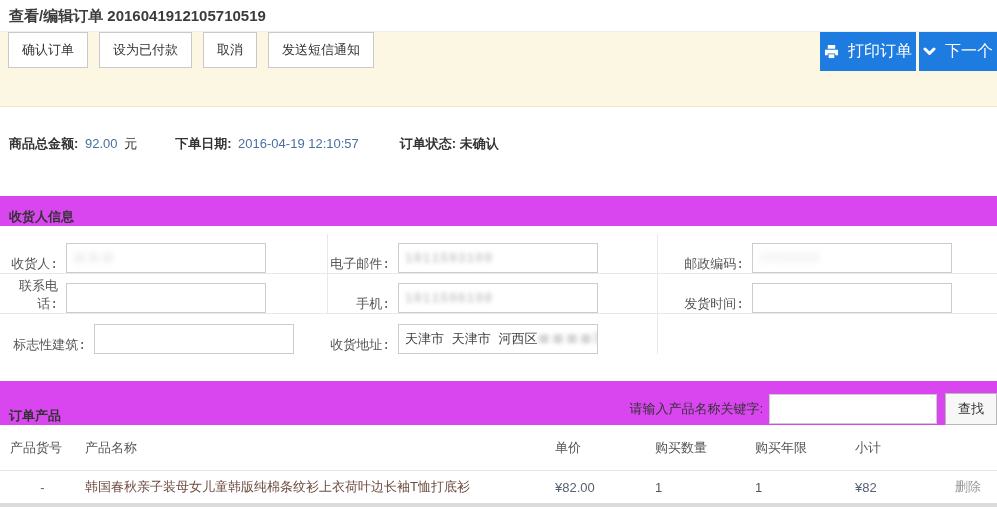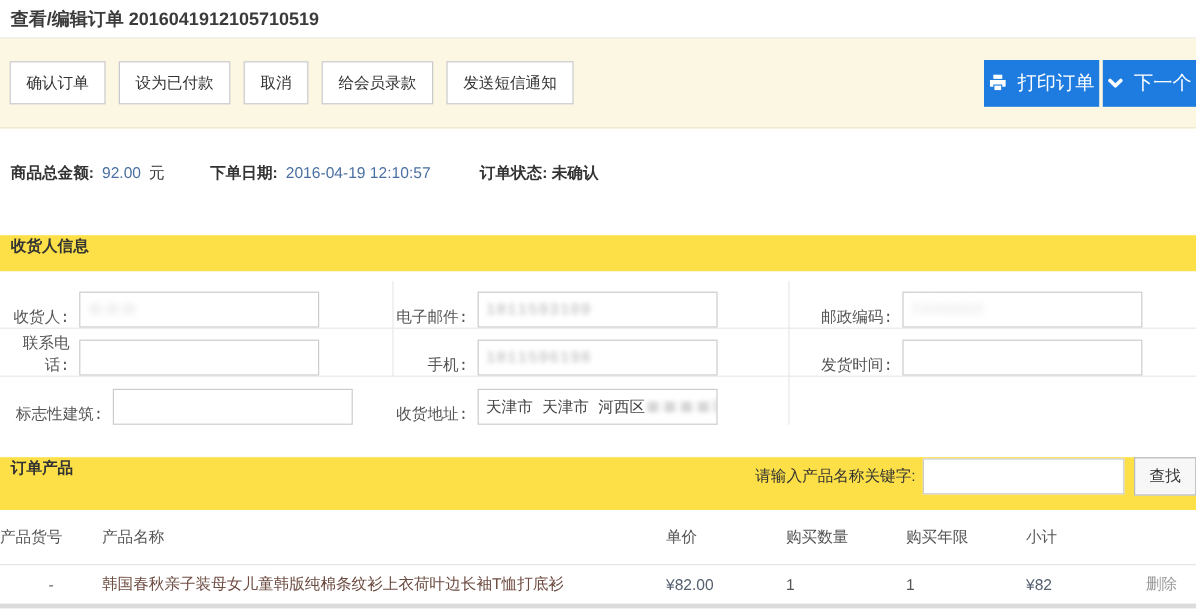--- a/index.html
+++ b/index.html
@@ -6,41 +6,41 @@
   body{
     width:997px;height:509px;overflow:hidden;background:#fff;
     font-family:"Liberation Sans","DejaVu Sans",sans-serif;
     font-size:13px;color:#333;
   }
   
   .title-bar{height:24px;padding:7px 0 0 9px;font-size:15px;font-weight:bold;color:#3b3b3b;}
   
   .toolbar{
     height:76px;background:#fcf7e2;border-top:1px solid #ededed;border-bottom:1px solid #efe7cb;
-    display:flex;align-items:center;padding-left:8px;box-sizing:border-box;
+    display:flex;align-items:flex-start;padding-left:8px;box-sizing:border-box;
   }
   .btn{
     background:#fff;border:1px solid #c9c9c9;color:#333;font-size:13px;
     padding:8px 13px;margin-right:11px;cursor:pointer;font-family:inherit;
   }
   .toolbar-right{margin-left:auto;display:flex;gap:3px;}
   .btn-primary{
     background:#1e7be0;border:none;color:#fff;font-size:16px;cursor:pointer;
     padding:9px 4px;display:flex;align-items:center;gap:9px;font-family:inherit;
   }
   .btn-primary svg{display:block;}
   
   .summary{height:89px;box-sizing:border-box;padding:28px 0 0 9px;display:flex;align-items:flex-start;}
   .summary .grp{margin-right:38px;white-space:nowrap;}
   .lbl-b{font-weight:bold;color:#333;}
   .val-blue{color:#4a70a2;margin:0 3px;}
   .unit{color:#333;}
   
   .section-band{
-    background:#fde047;display:flex;align-items:flex-start;
+    background:#d946ef;display:flex;align-items:flex-end;
     padding-left:9px;font-weight:bold;color:#333;box-sizing:border-box;
   }
   .band-recipient{height:30px;}
   .band-products{height:44px;padding-right:0;}
   
   .form{display:grid;grid-template-columns:328px 330px 339px;padding-top:8px;}
   .cell{height:40px;display:flex;align-items:flex-end;box-sizing:border-box;font-family:Liberation Mono, monospace;}
   .cell.bb{border-bottom:1px solid #e8e8e8;}
   .cell.br{border-right:1px solid #e8e8e8;}
   .fl{color:#555;text-align:right;flex-shrink:0;}
@@ -61,38 +61,37 @@
     width:168px;height:30px;border:1px solid #ccc;margin-left:6px;padding:0 6px;
     box-sizing:border-box;font-family:inherit;font-size:13px;outline:none;background:#fff;
   }
   .search-btn{
     height:32px;margin-left:8px;padding:0 12px;background:#f7f7f7;border:1px solid #b9b9b9;
     color:#333;font-size:13px;cursor:pointer;font-family:inherit;font-weight:normal;
   }
   
   .tgrid{display:grid;grid-template-columns:85px 470px 100px 100px 100px 100px 1fr;align-items:center;}
   .thead{height:45px;border-bottom:1px solid #e5e5e5;color:#555;}
-  .thead .c0{}
+  .thead .c0{padding-left:10px;}
   .trow{height:32px;color:#555;}
   .trow .c0{text-align:center;color:#666;}
   .pname{color:#6d4c41;white-space:nowrap;overflow:hidden;}
   .price{color:#556070;}
   .del-link{color:#999;cursor:pointer;text-decoration:none;}
   .bottom-strip{height:4px;background:#dcdcdc;}
 </style>
 </head>
 <body>
 
 <div class="title-bar">查看/编辑订单 2016041912105710519</div>
 
 <div class="toolbar">
   <button class="btn">确认订单</button>
   <button class="btn">设为已付款</button>
   <button class="btn">取消</button>
-  <button class="btn">给会员录款</button>
   <button class="btn">发送短信通知</button>
   <div class="toolbar-right">
     <button class="btn-primary">
       <span>
         <svg width="15" height="14" viewBox="0 0 16 15" fill="#fff">
           <rect x="4" y="0" width="8" height="4"></rect>
           <path d="M1 5h14v6h-3v-2H4v2H1z"></path>
           <rect x="5" y="10" width="6" height="4"></rect>
         </svg>
       </span>

